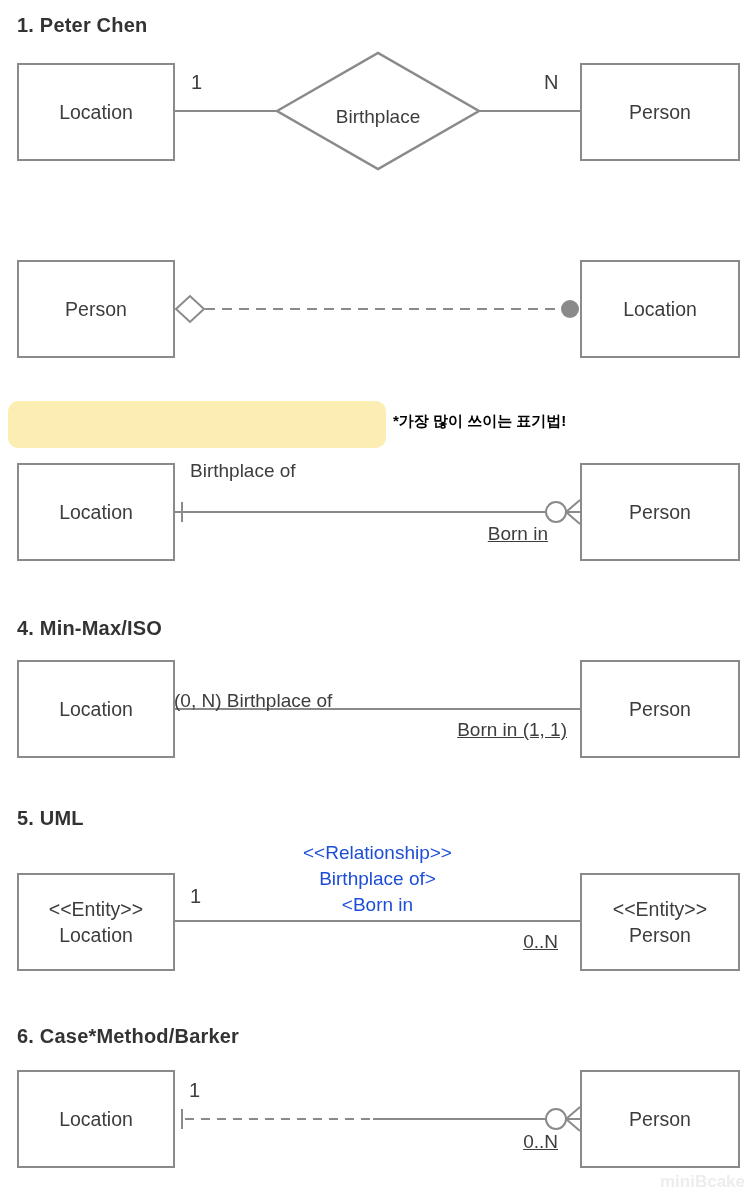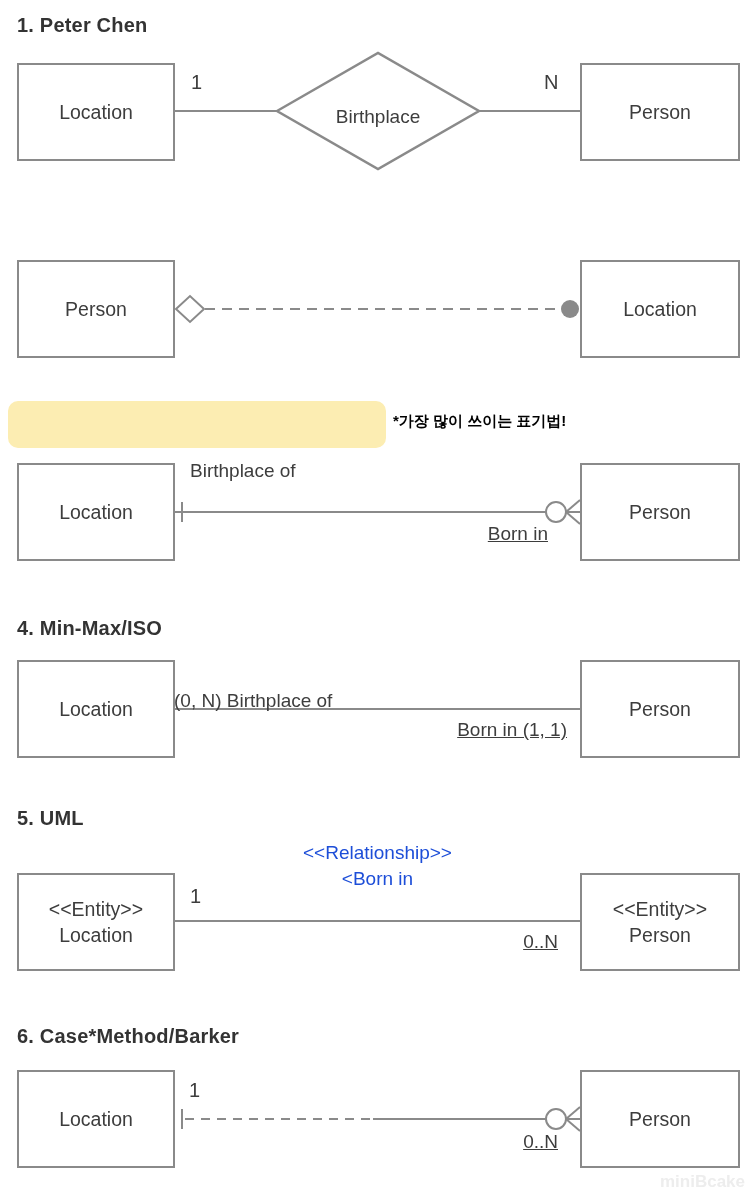--- a/index.html
+++ b/index.html
@@ -123,20 +123,21 @@
   <div class="entity" style="left:580px;top:873px;width:160px;height:98px;">
     <div>&lt;&lt;Entity&gt;&gt;</div>
     <div>Person</div>
   </div>
 
   <svg class="conn" style="left:175px;top:912px;" width="405" height="20">
     <line class="stroke" x1="0" y1="9" x2="405" y2="9" stroke-width="2.2"></line>
   </svg>
   <div id="rel-uml">
     <div>&lt;&lt;Relationship&gt;&gt;</div>
+    <div>Birthplace of&gt;</div>
     <div>&lt;Born in</div>
   </div>
   <div class="lbl" style="left:190px;top:885px;font-size:20px;">1</div>
   <div class="lbl r" style="right:196px;top:931px;">0..N</div>
 
   <div class="title" style="left:17px;top:1025px;text-align:center;">6. Case*Method/Barker</div>
 
   <div class="entity" style="left:17px;top:1070px;width:158px;height:98px;">
     <div>Location</div>
   </div>

